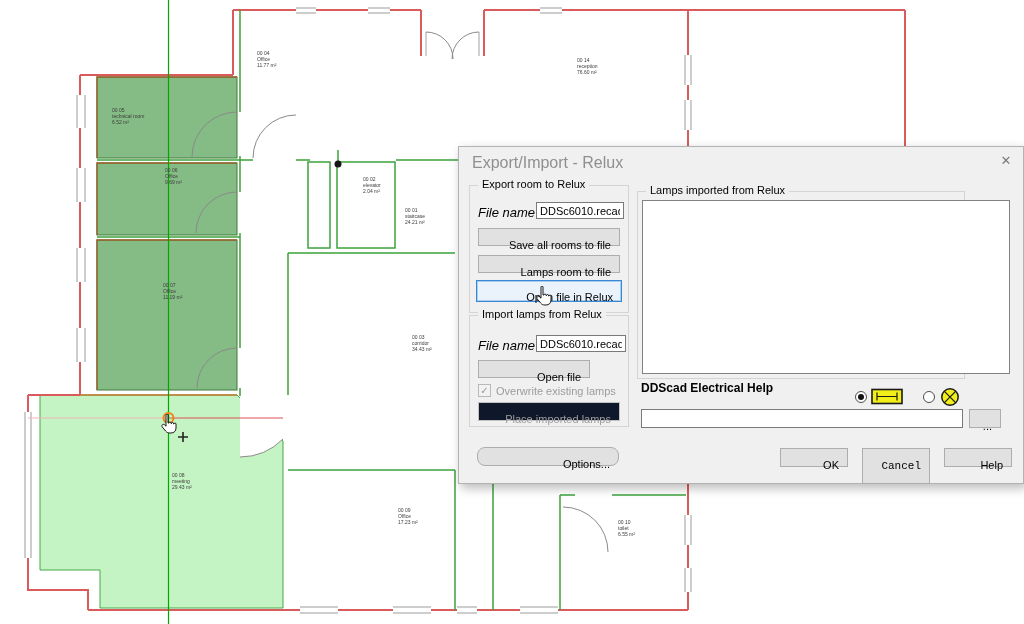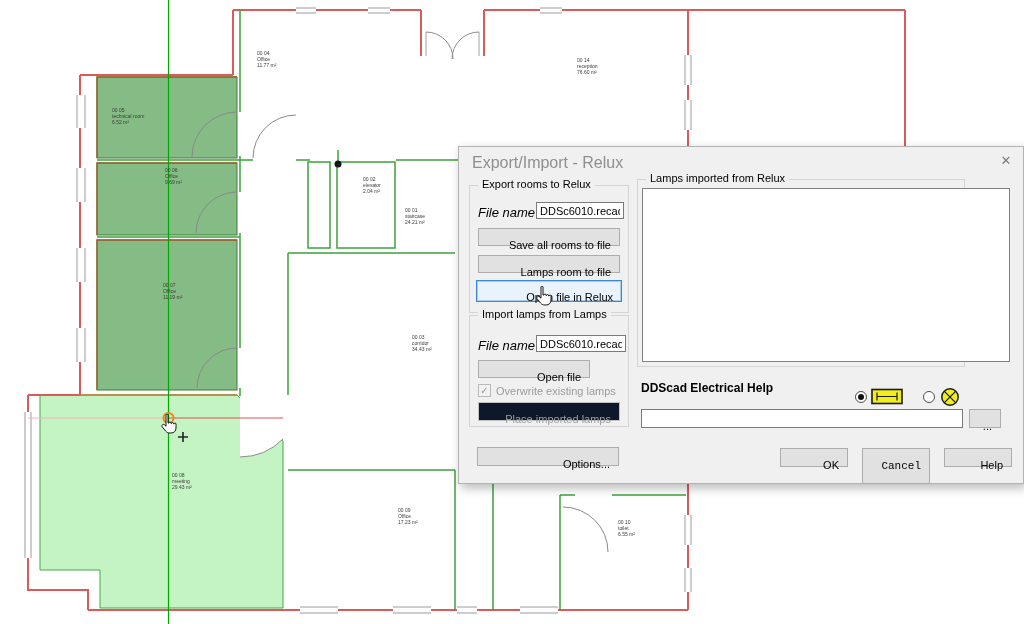--- a/index.html
+++ b/index.html
@@ -15,21 +15,21 @@
     background:#f0f0f0;border:1px solid #b3b3b3;box-sizing:border-box;
     box-shadow:3px 4px 10px rgba(0,0,0,.28);z-index:10;font-size:11px;color:#000;
   }
   .dlg-title{position:absolute;left:13px;top:7px;font-size:16px;color:#8f8f8f;}
   .dlg-close{position:absolute;right:6px;top:4px;width:22px;height:20px;text-align:center;
     line-height:20px;font-size:13px;color:#7a7a7a;cursor:default;}
   .groupbox{position:absolute;border:1px solid #d4d4d4;box-sizing:border-box;}
   .groupbox>.gb-label{position:absolute;top:-8px;left:8px;background:#f0f0f0;padding:0 4px;font-size:11px;color:#000;white-space:nowrap;}
   .grp-export{left:10px;top:38px;width:160px;height:128px;}
   .grp-import{left:10px;top:168px;width:160px;height:112px;}
-  .grp-lamps{left:178px;top:32px;width:328px;height:188px;}
+  .grp-lamps{left:178px;top:44px;width:328px;height:188px;}
   .lbl{position:absolute;font-size:13px;font-style:italic;}
   .txtbox{
     position:absolute;border:1px solid #7a7a7a;background:#fff;font-size:11px;
     font-family:"Liberation Sans",sans-serif;padding:0 3px;box-sizing:border-box;
     white-space:nowrap;overflow:hidden;
   }
   .btn{
     position:absolute;background:#e1e1e1;border:1px solid #adadad;font-size:11px;
     font-family:"Liberation Sans",sans-serif;box-sizing:border-box;text-align:right;
     padding:8px;line-height:16px;color:#000;
@@ -139,41 +139,41 @@
       <text x="398" y="512"><tspan x="398" dy="0">00 09</tspan><tspan x="398" dy="6">Office</tspan><tspan x="398" dy="6">17.23 m²</tspan></text>
       <text x="618" y="524"><tspan x="618" dy="0">00 10</tspan><tspan x="618" dy="6">toilet</tspan><tspan x="618" dy="6">6.55 m²</tspan></text>
     </g>
 </svg>
 
 <div class="dialog">
   <div class="dlg-title">Export/Import - Relux</div>
   <div class="dlg-close">✕</div>
 
   <div class="groupbox grp-export">
-    <span class="gb-label">Export rooms to Relux</span>
+    <span class="gb-label">Export room to Relux</span>
     <span class="lbl" style="left:8px;top:19px;">File name</span>
     <input class="txtbox" style="left: 66px; top: 16px; width: 88px; height: 17px;" value="DDSc6010.recad">
     <button class="btn" style="left:8px;top:42px;width:142px;height:18px;">Save all rooms to file</button>
     <button class="btn" style="left:8px;top:69px;width:142px;height:18px;">Lamps room to file</button>
     <button class="btn focused" style="left:6px;top:94px;width:146px;height:22px;">Open file in Relux</button>
   </div>
 
   <div class="groupbox grp-import">
-    <span class="gb-label">Import lamps from Lamps</span>
+    <span class="gb-label">Import lamps from Relux</span>
     <span class="lbl" style="left:8px;top:22px;">File name</span>
     <input class="txtbox" style="left: 66px; top: 19px; width: 90px; height: 17px;" value="DDSc6010.recad">
     <button class="btn" style="left:8px;top:44px;width:112px;height:18px;">Open file</button>
     <div class="checkrow" style="left:8px;top:68px;">
       <span class="checkbox">✓</span>
       <span>Overwrite existing lamps</span>
     </div>
     <button class="btn disabled" style="left:8px;top:86px;width:142px;height:19px;">Place imported lamps</button>
   </div>
 
-  <button class="btn" style="left:18px;top:300px;width:142px;height:19px;">Options...</button>
+  <button class="btn" style="left:18px;top:300px;width:142px;height:19px;border-radius:8px;">Options...</button>
 
   <div class="groupbox grp-lamps">
     <span class="gb-label">Lamps imported from Relux</span>
     <div class="listbox"></div>
   </div>
 
   <div class="lamp-label">DDScad Electrical Help</div>
 
   <span class="radio sel" style="left:396px;top:244px;"></span>
   <svg class="lamp-ic" style="left:412px;top:241px;" width="32" height="17" viewBox="0 0 32 17">

